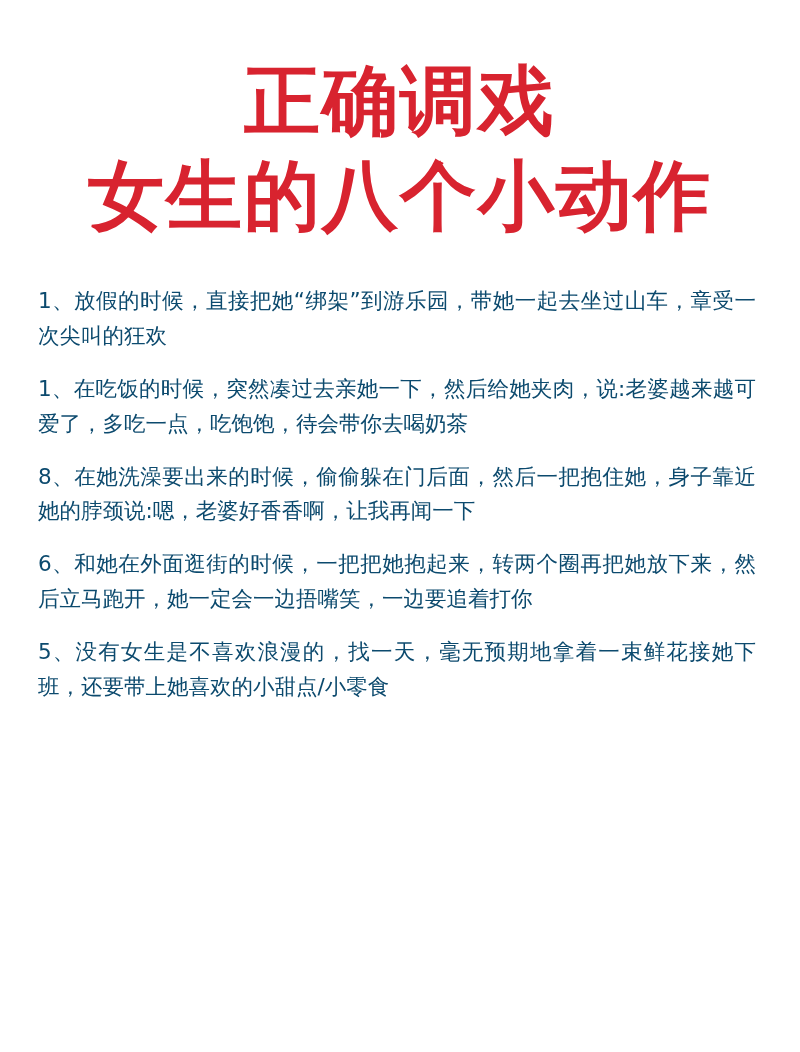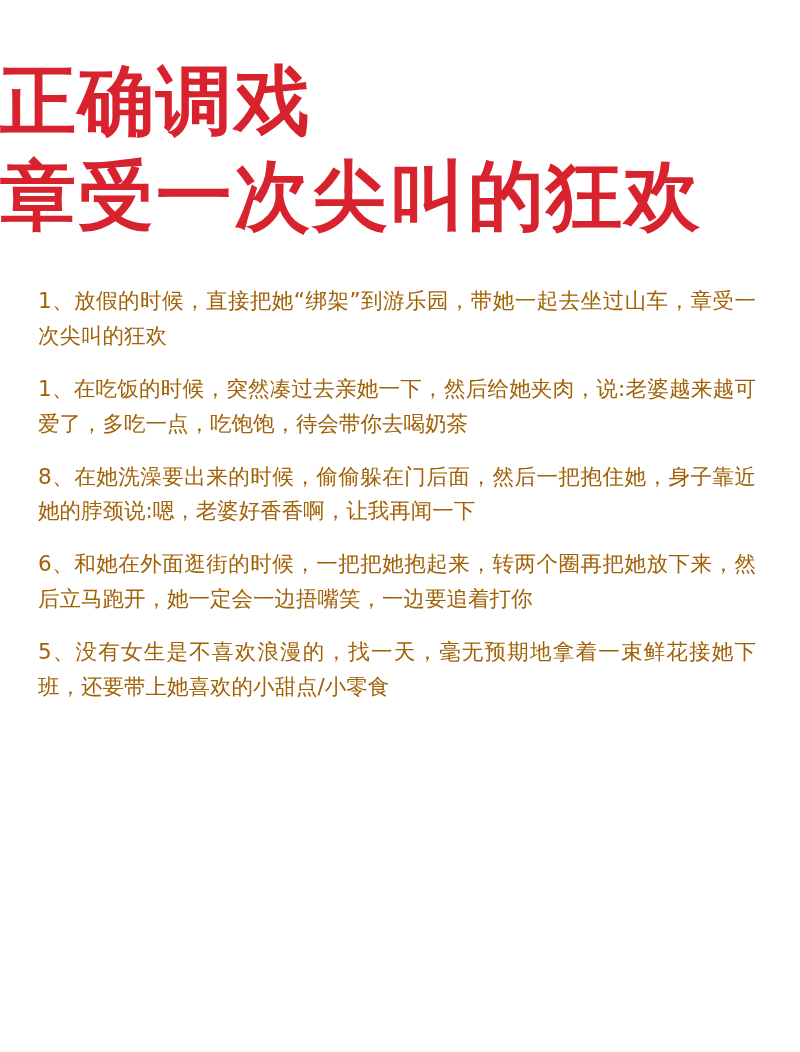--- a/index.html
+++ b/index.html
@@ -16,61 +16,61 @@
   .poster {
     width: 800px;
     height: 1052px;
     box-sizing: border-box;
     padding: 0;
     position: relative;
     background: #ffffff;
   }
   .title-block {
     padding-top: 58px;
-    text-align: left;
+    text-align: center;
   }
   .title-line {
     color: #d8232f;
     font-weight: bold;
     line-height: 1.12;
     letter-spacing: 2px;
     font-family: "DejaVu Sans", "Liberation Sans", sans-serif;
   }
   .title-line-1 {
     font-size: 76px;
   }
   .title-line-2 {
     font-size: 76px;
     margin-top: 10px;
   }
   .body-block {
     margin-top: 46px;
     padding: 0 44px 0 38px;
   }
   .item {
-    color: #a16207;
+    color: #0c4a6e;
     font-size: 21.5px;
     line-height: 1.62;
     margin-bottom: 18px;
     text-align: justify;
     font-family: "DejaVu Sans", "Liberation Sans", sans-serif;
     font-weight: 500;
   }
   .item:last-child {
     margin-bottom: 0;
   }
 </style>
 </head>
 <body>
 
 <div class="poster">
 
   <div class="title-block">
     <div class="title-line title-line-1">正确调戏</div>
-    <div class="title-line title-line-2">章受一次尖叫的狂欢</div>
+    <div class="title-line title-line-2">女生的八个小动作</div>
   </div>
 
   <div class="body-block">
     <div class="item">1、放假的时候，直接把她“绑架”到游乐园，带她一起去坐过山车，章受一次尖叫的狂欢</div>
     <div class="item">1、在吃饭的时候，突然凑过去亲她一下，然后给她夹肉，说:老婆越来越可爱了，多吃一点，吃饱饱，待会带你去喝奶茶</div>
     <div class="item">8、在她洗澡要出来的时候，偷偷躲在门后面，然后一把抱住她，身子靠近她的脖颈说:嗯，老婆好香香啊，让我再闻一下</div>
     <div class="item">6、和她在外面逛街的时候，一把把她抱起来，转两个圈再把她放下来，然后立马跑开，她一定会一边捂嘴笑，一边要追着打你</div>
     <div class="item">5、没有女生是不喜欢浪漫的，找一天，毫无预期地拿着一束鲜花接她下班，还要带上她喜欢的小甜点/小零食</div>
   </div>
 

